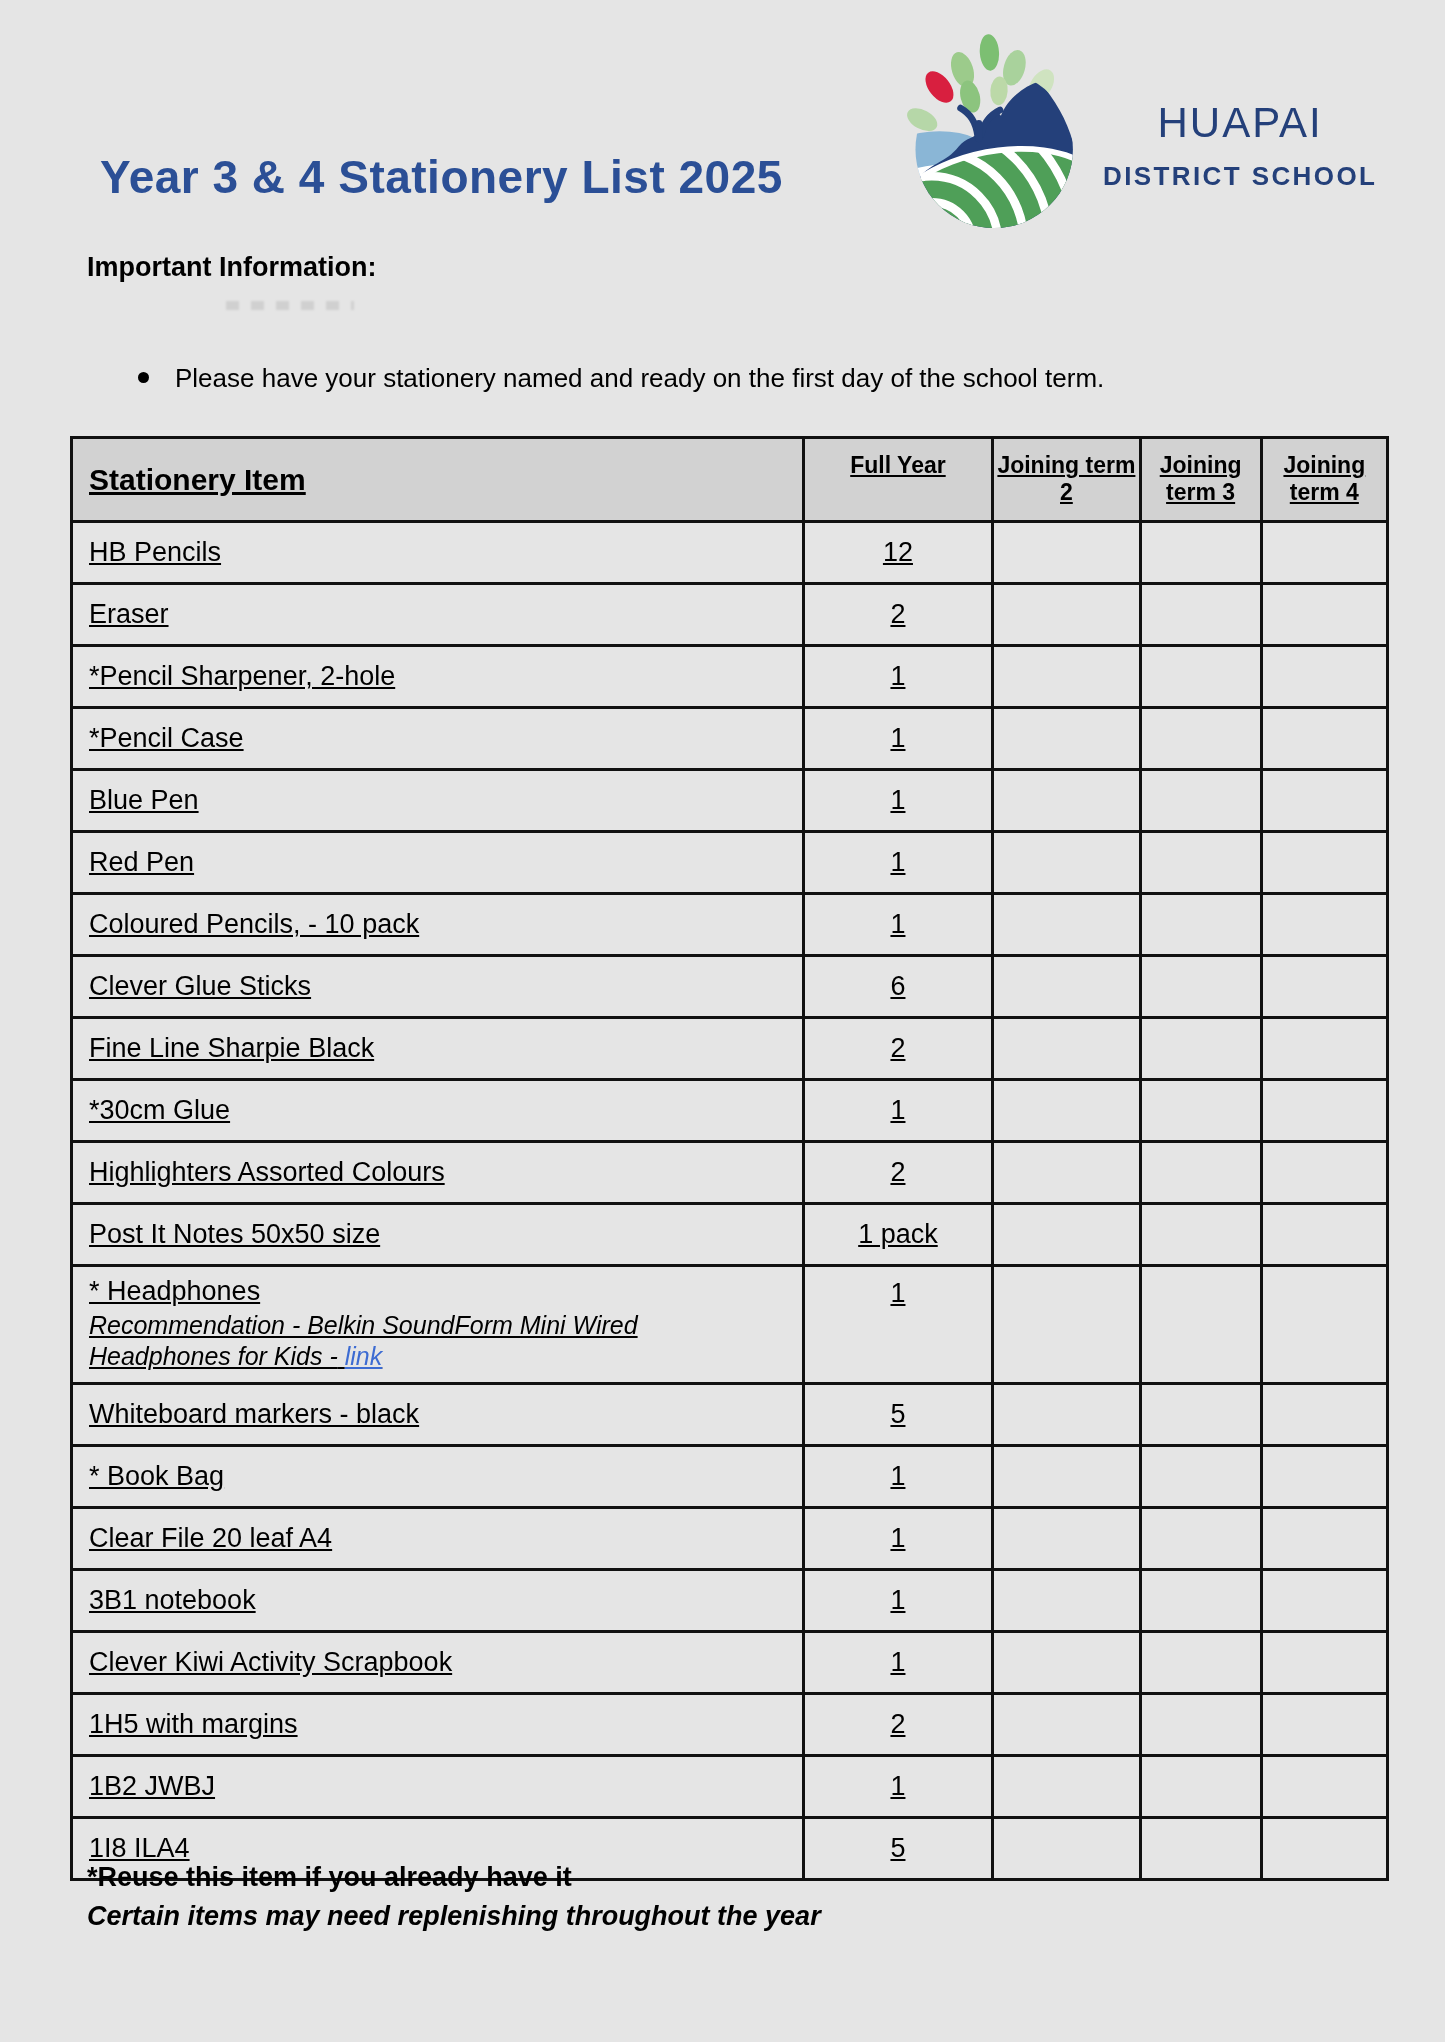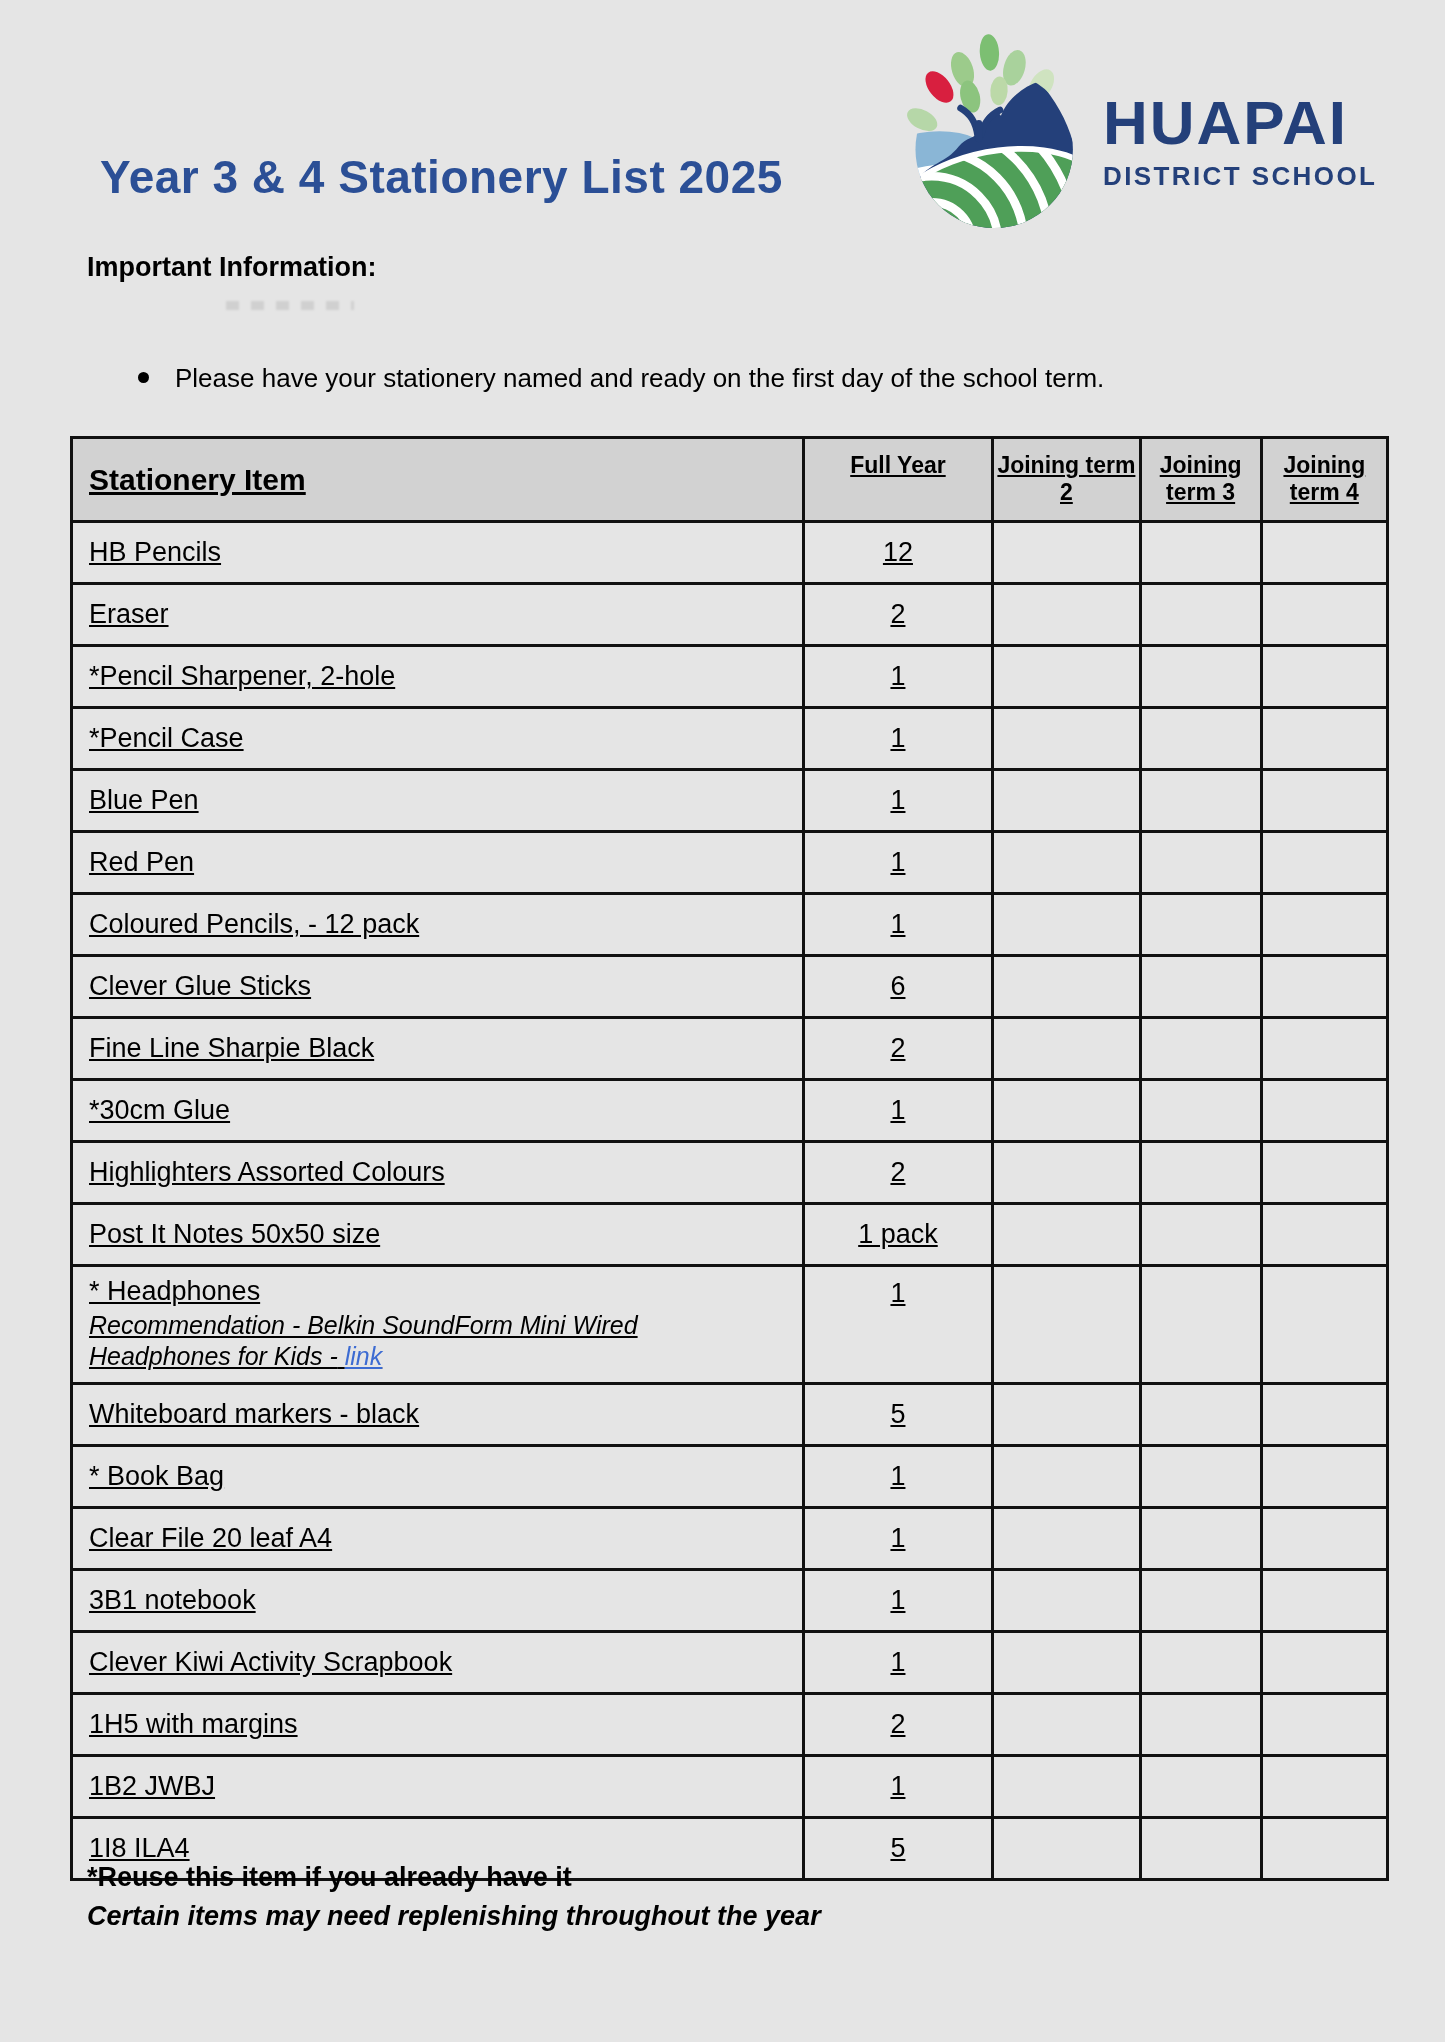--- a/index.html
+++ b/index.html
@@ -9,21 +9,21 @@
   }
 
   
   .doc-title {
     position:absolute; left:100px; top:150px;
     font-size:46px; font-weight:bold; color:#2b4f96; letter-spacing:0.5px;
     white-space:nowrap;
   }
   .logo-mark { position:absolute; left:903px; top:34px; width:192px; height:202px; }
   .logo-text { position:absolute; left:1103px; top:90px; color:#24407a; }
-  .logo-name { font-size:62px; font-weight:bold; letter-spacing:2px; line-height:66px; white-space:nowrap; }
+  .logo-name { font-size:42px; font-weight:normal; letter-spacing:2px; line-height:66px; white-space:nowrap;text-align:center; }
   .logo-sub  { font-size:26px; font-weight:bold; letter-spacing:2.4px; margin-top:5px; white-space:nowrap; }
 
   
   .info-heading { position:absolute; left:87px; top:252px; font-size:27px; font-weight:bold; }
   .faded-artifact {
     position:absolute; left:226px; top:301px; width:128px; height:9px;
     opacity:0.16; filter:blur(1.2px);
     background:repeating-linear-gradient(90deg,#666 0 13px, transparent 13px 25px);
   }
   .bullet-row { position:absolute; left:138px; top:362px; display:flex; gap:26px; font-size:26px; line-height:33px; }
@@ -171,21 +171,21 @@
           <td class="qty-cell"></td>
         </tr>
         <tr>
           <td class="item-cell"><span>Red Pen</span></td>
           <td class="qty-cell">1</td>
           <td class="qty-cell"></td>
           <td class="qty-cell"></td>
           <td class="qty-cell"></td>
         </tr>
         <tr>
-          <td class="item-cell"><span>Coloured Pencils, - 12 pack</span></td>
+          <td class="item-cell"><span>Coloured Pencils, - 10 pack</span></td>
           <td class="qty-cell">1</td>
           <td class="qty-cell"></td>
           <td class="qty-cell"></td>
           <td class="qty-cell"></td>
         </tr>
         <tr>
           <td class="item-cell"><span>Clever Glue Sticks</span></td>
           <td class="qty-cell">6</td>
           <td class="qty-cell"></td>
           <td class="qty-cell"></td>

